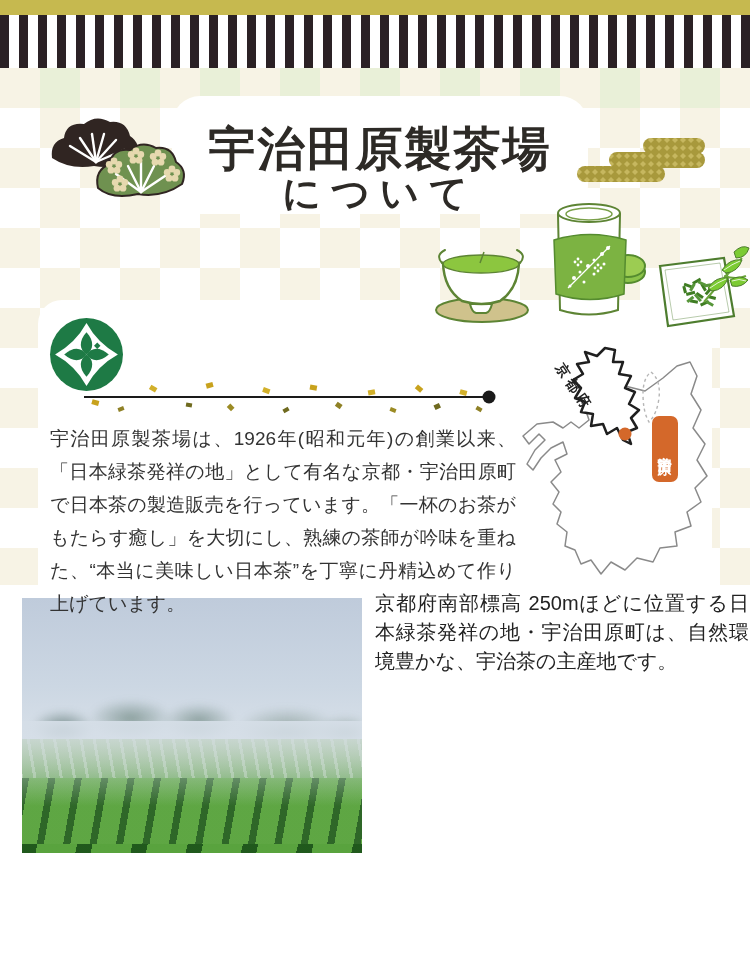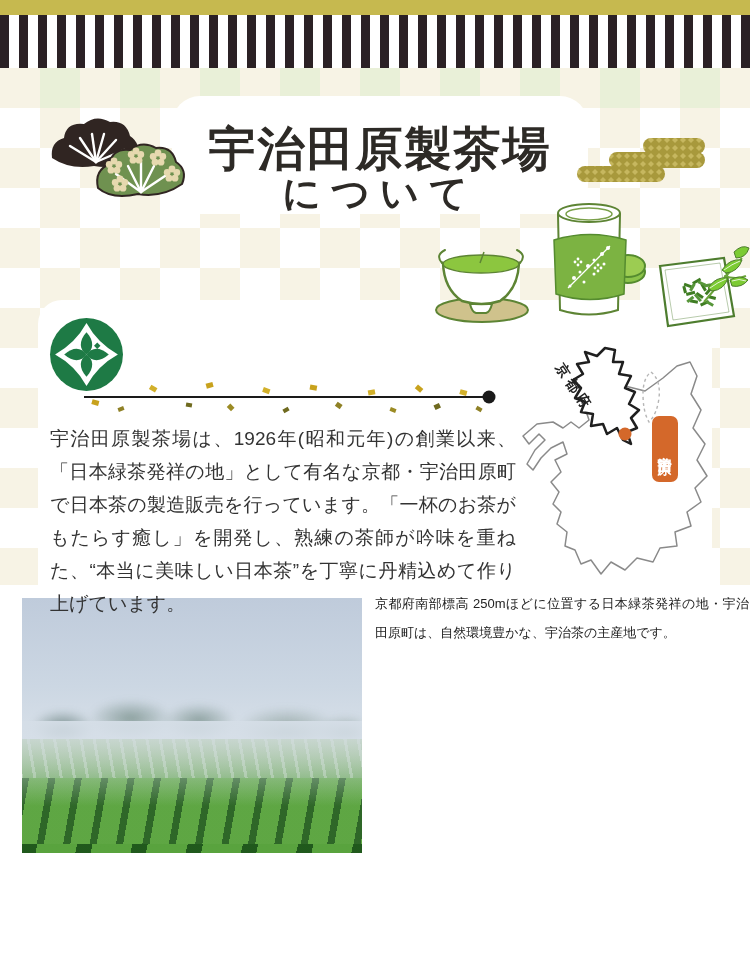--- a/index.html
+++ b/index.html
@@ -43,21 +43,21 @@
   
   .pref-label { position:absolute; left:566px; top:360px; z-index:4; font-size:14px; font-weight:700;
     color:#222; letter-spacing:4px; transform:rotate(56deg); transform-origin:left top; }
   .marker-label { position:absolute; left:652px; top:416px; width:26px; height:66px; z-index:4;
     background:#d4682a; border-radius:7px; color:#fff; font-size:14px; font-weight:700;
     writing-mode:vertical-rl; text-orientation:upright; letter-spacing:2px;
     display:flex; align-items:center; justify-content:center; }
 
   
   .region-text { position:absolute; left:375px; top:589px; width:374px; z-index:3;
-    font-size:13px; line-height:29px; color:#222; text-align:justify; }
+    font-size:20px; line-height:29px; color:#222; text-align:justify; }
   .region-text p { margin:0; }
 
   
   .tea-photo { position:absolute; left:22px; top:598px; width:340px; height:352px; z-index:2;
     background:#58a04a; overflow:hidden; }
   .tp-sky { position:absolute; left:0; top:0; width:100%; height:46%;
     background:linear-gradient(180deg,#bfcbdb 0%,#ccd7e3 55%,#dde4eb 100%); }
   .tp-trees { position:absolute; left:0; top:22%; width:100%; height:18%; filter:blur(3px);
     background-image:
       radial-gradient(45px 24px at 12% 80%, rgba(55,85,78,.55), transparent 70%),
@@ -273,21 +273,21 @@
       <rect x="258" y="23" width="6" height="5" fill="#8f8126" transform="rotate(35 261 25)"></rect>
       <rect x="290" y="10" width="7" height="5" fill="#d2b02a" transform="rotate(-10 293 12)"></rect>
       <rect x="312" y="28" width="6" height="4" fill="#9b8b24" transform="rotate(20 315 30)"></rect>
       <rect x="338" y="6" width="7" height="5" fill="#c8a21d" transform="rotate(40 341 8)"></rect>
       <rect x="356" y="24" width="6" height="5" fill="#6f6a1f" transform="rotate(-25 359 26)"></rect>
       <rect x="382" y="10" width="7" height="5" fill="#d2b02a" transform="rotate(15 385 12)"></rect>
       <rect x="398" y="27" width="6" height="4" fill="#8f8126" transform="rotate(30 401 29)"></rect>
     </g>
   </svg>
 
-  <p class="about-body">宇治田原製茶場は、1926年(昭和元年)の創業以来、「日本緑茶発祥の地」として有名な京都・宇治田原町で日本茶の製造販売を行っています。「一杯のお茶がもたらす癒し」を開発し、熟練の茶師が吟味を重ねた、“本当に美味しい日本茶”を丁寧に丹精込めて作り上げています。</p>
+  <p class="about-body">宇治田原製茶場は、1926年(昭和元年)の創業以来、「日本緑茶発祥の地」として有名な京都・宇治田原町で日本茶の製造販売を行っています。「一杯のお茶がもたらす癒し」を大切にし、熟練の茶師が吟味を重ねた、“本当に美味しい日本茶”を丁寧に丹精込めて作り上げています。</p>
 
   <svg class="deco" style="left:505px;top:336px;z-index:2" width="215" height="250" viewBox="0 0 215 250">
     <path fill="none" stroke="#8a8a8a" stroke-width="1.5" stroke-linejoin="round" d="M98,60 L120,50 140,55 158,42 172,30 185,26 192,40 186,58 196,74 188,92 200,108 192,124 202,140 190,152 196,166 182,176 186,190 170,196 172,210 155,212 148,226 132,222 120,234 106,226 96,238 86,224 76,228 70,214 60,210 62,196 52,188 56,176 48,168 54,156 46,146 56,136 50,124 62,118 58,106 46,112 36,122 28,134 22,128 30,114 40,104 34,98 24,108 18,100 32,88 48,86 58,92 66,86 74,92 84,84 80,72 90,66 Z"></path>
     <path fill="none" stroke="#b5b5b5" stroke-width="1.4" stroke-dasharray="3,3" d="M146,36 Q156,44 154,62 Q152,78 144,86 Q138,76 138,58 Q138,42 146,36 Z"></path>
     <path fill="#fff" stroke="#1f1f1f" stroke-width="2.5" stroke-linejoin="round" d="M100,12 L92,20 80,16 84,26 72,28 78,38 68,44 76,52 70,62 80,66 76,76 88,78 86,90 98,88 102,98 112,92 118,104 126,108 122,96 132,92 126,82 134,74 124,68 130,56 120,52 126,40 114,38 118,26 108,26 110,14 Z"></path>
     <circle cx="120" cy="98" r="6.5" fill="#d4682a"></circle>
   </svg>
   <div class="pref-label">京都府</div>
   <div class="marker-label">宇治田原</div>
 

